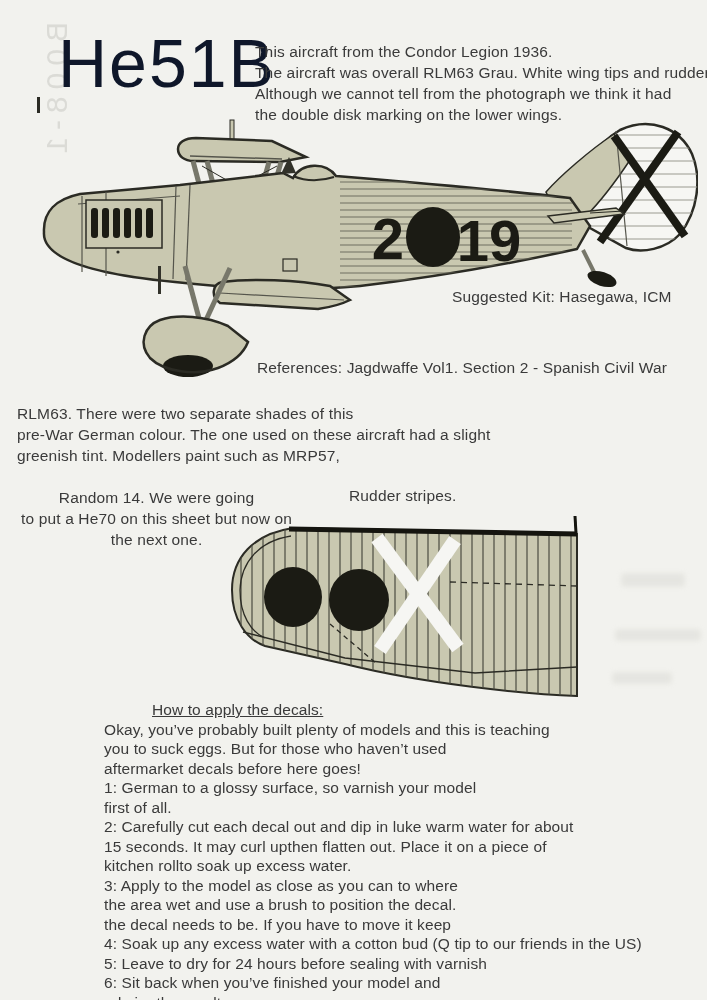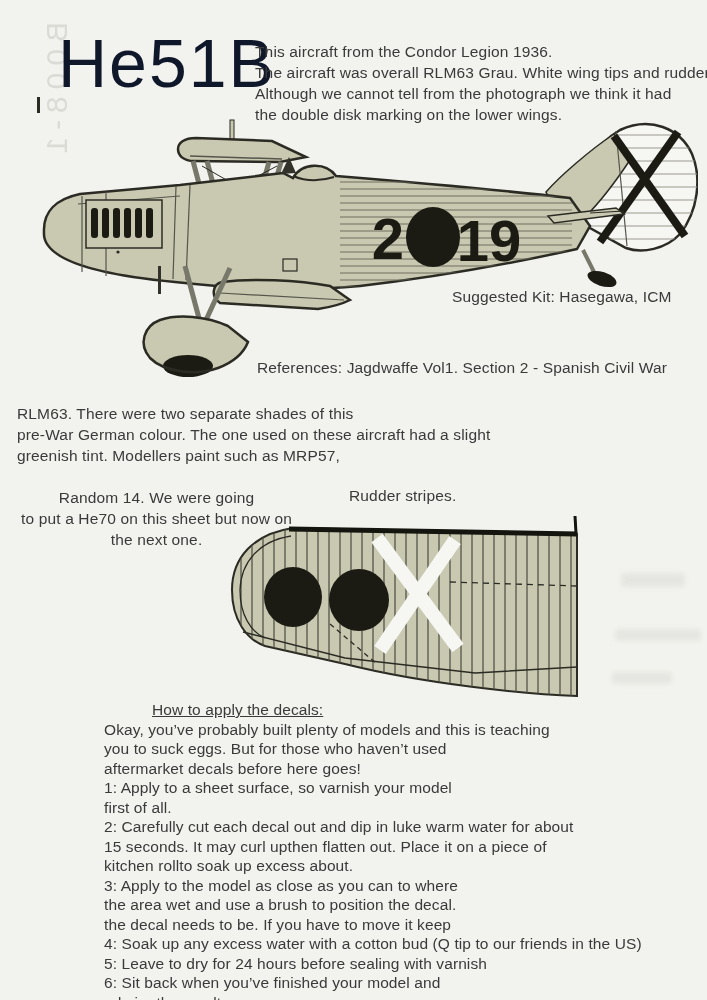--- a/index.html
+++ b/index.html
@@ -203,25 +203,25 @@
       <line x1="230" y1="28" x2="155" y2="138"></line>
     </g>
   </svg>
 
   <div class="abs decals" style="left:104px;top:700px;">
     <div class="heading">How to apply the decals:</div>
     <div>
         <div>Okay, you’ve probably built plenty of models and this is teaching</div>
         <div>you to suck eggs. But for those who haven’t used</div>
         <div>aftermarket decals before here goes!</div>
-        <div>1: Apply to a sheet surface, so varnish your model</div>
+        <div>1: German to a glossy surface, so varnish your model</div>
         <div>first of all.</div>
         <div>2: Carefully cut each decal out and dip in luke warm water for about</div>
         <div>15 seconds. It may curl upthen flatten out. Place it on a piece of</div>
-        <div>kitchen rollto soak up excess about.</div>
+        <div>kitchen rollto soak up excess water.</div>
         <div>3: Apply to the model as close as you can to where</div>
         <div>the area wet and use a brush to position the decal.</div>
         <div>the decal needs to be. If you have to move it keep</div>
         <div>4: Soak up any excess water with a cotton bud (Q tip to our friends in the US)</div>
         <div>5: Leave to dry for 24 hours before sealing with varnish</div>
         <div>6: Sit back when you’ve finished your model and</div>
         <div>admire the results.</div>
       </div>
   </div>
 

